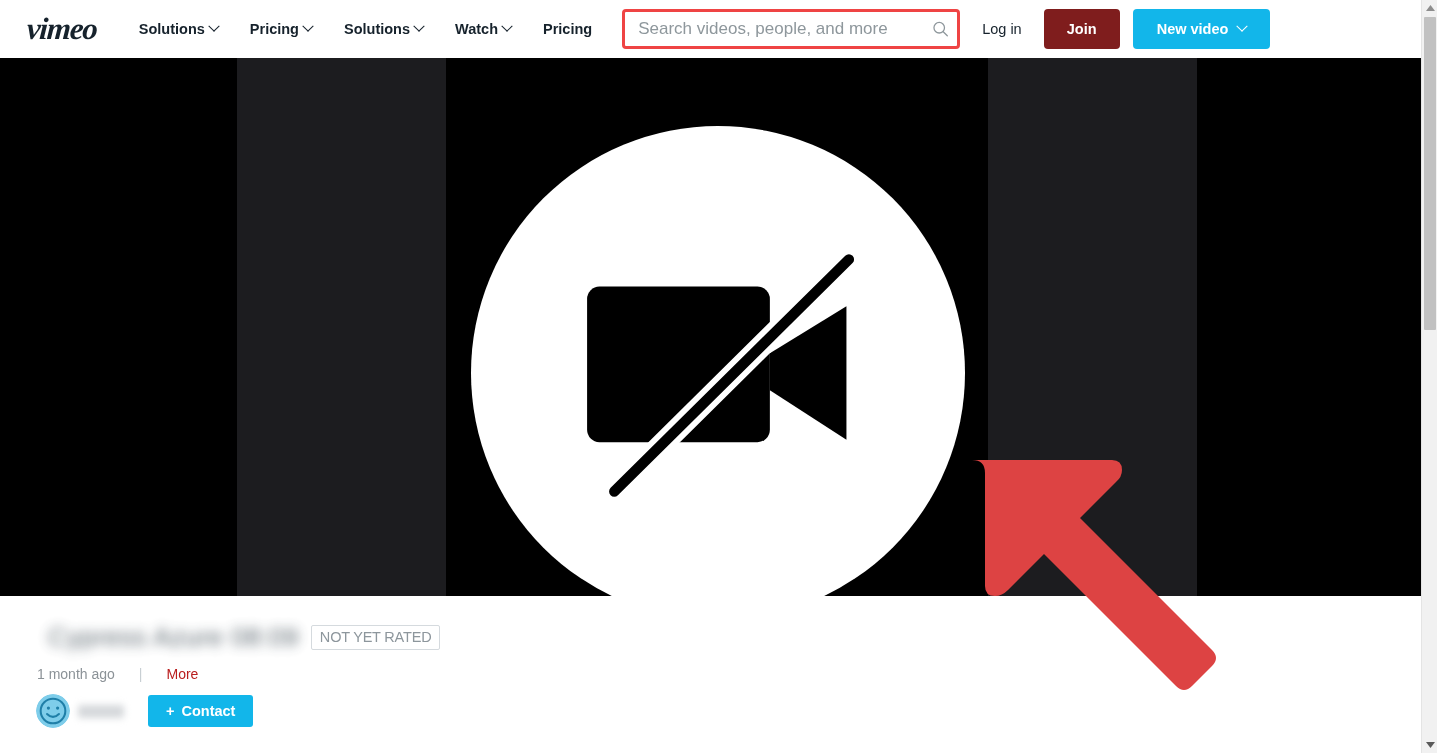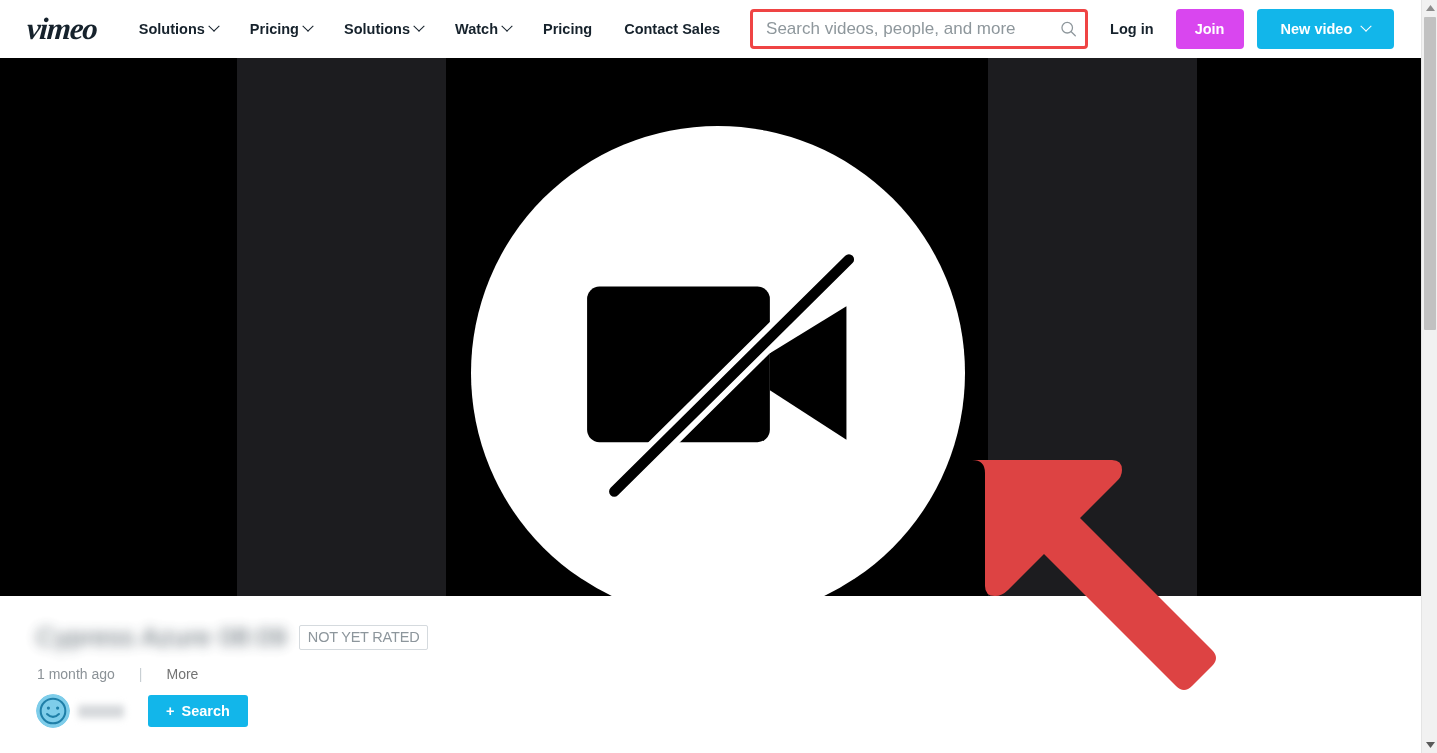--- a/index.html
+++ b/index.html
@@ -57,31 +57,31 @@
     font-family: "Liberation Sans", sans-serif;
     background: #ffffff; outline: none;
   }
   .search-input::placeholder { color: #8e979c; }
   .search-icon {
     position: absolute; right: 11px; top: 50%;
     transform: translateY(-50%);
     width: 17px; height: 17px; pointer-events: none;
   }
   .login-link {
-    font-size: 14.5px; font-weight: bold; color: #16222c;
+    font-size: 14.5px; font-weight: normal; color: #16222c;
     margin-left: 22px; cursor: pointer; white-space: nowrap;
   }
   .btn {
     display: flex; align-items: center; justify-content: center;
     height: 40px; border: none; border-radius: 4px;
     font-size: 14.5px; font-weight: bold; color: #ffffff;
     cursor: pointer; white-space: nowrap;
     font-family: "Liberation Sans", sans-serif;
   }
-  .btn-join { background: #d946ef; width: 68px; margin-left: 22px; }
+  .btn-join { background: #7f1d1d; width: 76px; margin-left: 22px; }
   .btn-newvideo {
     background: #12b6ea; padding: 0 24px; margin-left: 13px; gap: 10px;
   }
   .btn-newvideo .caret {
     border-right-color: #ffffff; border-bottom-color: #ffffff;
     width: 8px; height: 8px;
   }
 
   
   .video-stage {
@@ -100,42 +100,42 @@
 
   
   .red-arrow {
     position: absolute; left: 940px; top: 435px;
     width: 300px; height: 270px; z-index: 6; pointer-events: none;
   }
 
   
   .meta { position: absolute; top: 596px; left: 0; width: 1421px; height: 157px; background: #ffffff; }
   .title-row {
-    position: absolute; left: 36px; top: 26px;
+    position: absolute; left: 48px; top: 26px;
     display: flex; align-items: center; gap: 12px;
   }
   .title-blur {
     font-size: 26px; font-weight: normal; color: #3a4852;
     filter: blur(6px); white-space: nowrap;
     letter-spacing: 0.5px; user-select: none;
     opacity: 0.85;
   }
   .badge {
     border: 1px solid #d5dade; border-radius: 2px;
     padding: 4px 8px 5px; font-size: 14.5px; color: #8d969c;
     letter-spacing: -0.2px; white-space: nowrap; line-height: 1;
   }
   .subrow {
     position: absolute; left: 37px; top: 70px;
     display: flex; align-items: flex-start; gap: 24px;
     font-size: 14px;
   }
   .ago { color: #8b9297; }
   .pipe { color: #c8cfd3; }
-  .more { color: #737373; cursor: pointer; }
+  .more { color: #b91c1c; cursor: pointer; }
   .owner-row {
     position: absolute; left: 36px; top: 98px;
     display: flex; align-items: center;
   }
   .avatar { width: 34px; height: 34px; border-radius: 50%; }
   .owner-name-blur {
     width: 46px; height: 13px; background: #d5d8db;
     filter: blur(3.5px); margin-left: 8px; border-radius: 2px;
   }
   .btn-follow {
@@ -183,23 +183,20 @@
       <div class="nav-item">
         <span>Solutions</span>
         <span class="caret"></span>
       </div>
       <div class="nav-item">
         <span>Watch</span>
         <span class="caret"></span>
       </div>
       <div class="nav-item">
         <span>Pricing</span>
-      </div>
-      <div class="nav-item">
-        <span>Contact Sales</span>
       </div>
     </div>
 
     <div class="search-wrap">
       <input class="search-input" type="text" placeholder="Search videos, people, and more" style="">
       <svg class="search-icon" viewBox="0 0 20 20">
         <circle cx="8.5" cy="8.5" r="6.2" fill="none" stroke="#8e979c" stroke-width="1.5"></circle>
         <line x1="13.2" y1="13.2" x2="18" y2="18" stroke="#8e979c" stroke-width="1.5" stroke-linecap="round"></line>
       </svg>
     </div>
@@ -265,21 +262,21 @@
       <svg class="avatar" viewBox="0 0 40 40">
         <circle cx="20" cy="20" r="20" fill="#7ecdea"></circle>
         <circle cx="20" cy="20" r="14.5" fill="none" stroke="#1f7fa8" stroke-width="2.4"></circle>
         <circle cx="14.6" cy="16.5" r="1.9" fill="#1f7fa8"></circle>
         <circle cx="25.4" cy="16.5" r="1.9" fill="#1f7fa8"></circle>
         <path d="M13 23.5 Q20 30.5 27 23.5" fill="none" stroke="#1f7fa8" stroke-width="2.4" stroke-linecap="round"></path>
       </svg>
       <div class="owner-name-blur"></div>
       <button class="btn-follow">
         <span>+</span>
-        <span>Search</span>
+        <span>Contact</span>
       </button>
     </div>
   </div>
 
   <div class="scrollbar">
     <div class="sb-arrow up">
       <svg width="9" height="6" viewBox="0 0 9 6">
         <path d="M4.5 0 L9 6 L0 6 Z" fill="#8d8d8d"></path>
       </svg>
     </div>

